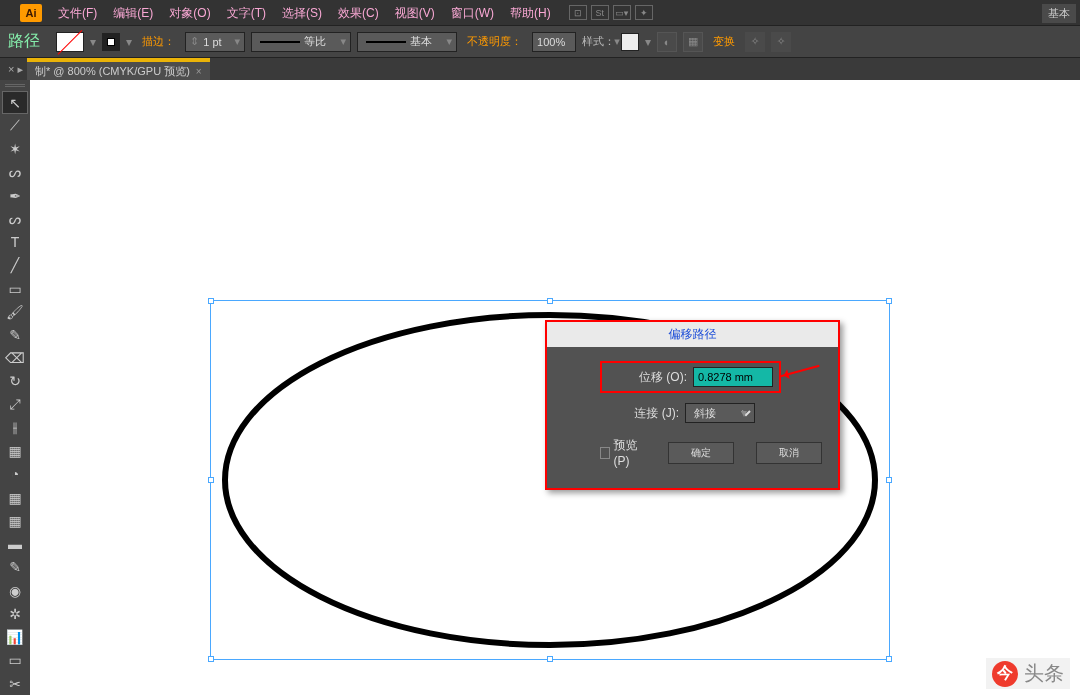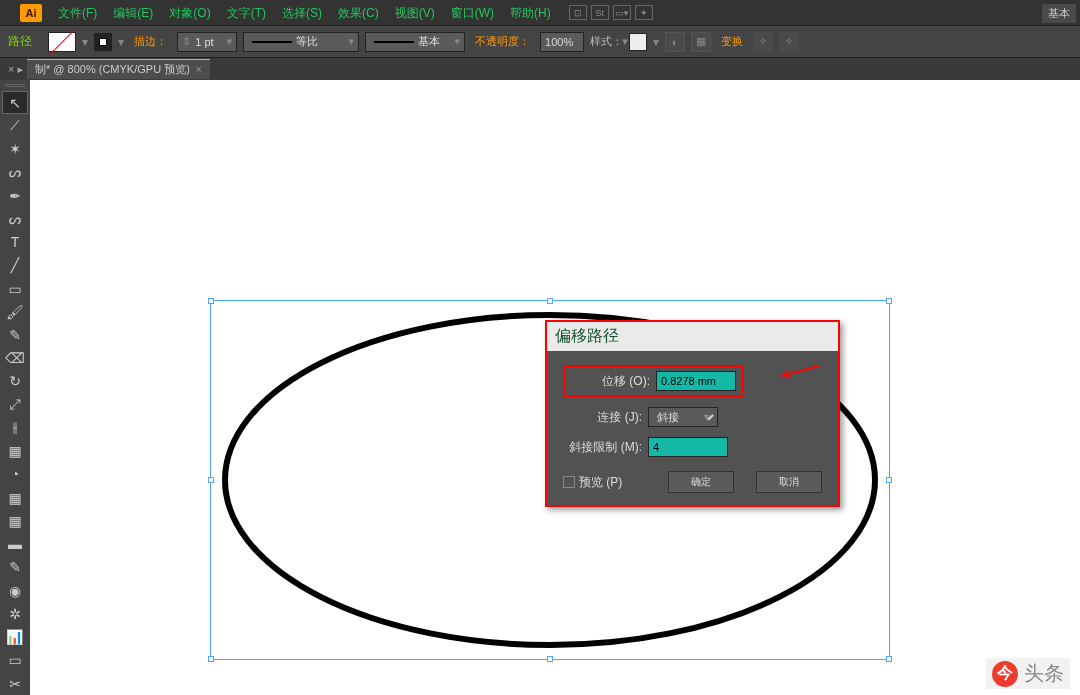--- a/index.html
+++ b/index.html
@@ -1,60 +1,60 @@
 <!DOCTYPE html>
 <html><head>
 <meta charset="utf-8">
 <style>
 * { margin:0; padding:0; box-sizing:border-box; font-family:"Microsoft YaHei",sans-serif; }
 body { width:1080px; height:695px; background:#333; color:#ccc; font-size:12px; overflow:hidden; position:relative; }
 
 .menubar { height:26px; background:#333333; display:flex; align-items:center; padding-left:20px; border-bottom:1px solid #222; }
 .ai-logo { width:22px; height:18px; background:#ff9a00; color:#3a1800; font-weight:bold; font-size:11px; display:flex; align-items:center; justify-content:center; border-radius:2px; margin-right:8px; }
-.menubar .menu-item { padding:0 8px; font-size:12px; color:#22c55e; cursor:pointer; line-height:26px; }
+.menubar .menu-item { padding:0 8px; font-size:12px; color:#f9a8d4; cursor:pointer; line-height:26px; }
 .menubar .toggles { display:flex; gap:4px; margin-left:10px; align-items:center; }
 .menubar .tgl { width:18px; height:15px; border:1px solid #666; display:flex; align-items:center; justify-content:center; font-size:9px; color:#888; }
 .right-label { position:absolute; right:4px; top:4px; background:#4a4a4a; padding:2px 6px; font-size:11px; }
 
 .optbar { height:32px; background:#444; display:flex; align-items:center; padding-left:8px; gap:6px; border-bottom:1px solid #222; }
 .optbar .label { font-size:11px; color:#bbb; }
 .optbar .field-sm { height:20px; background:#5a5a5a; border:1px solid #222; display:flex; align-items:center; padding:0 4px; font-size:11px; color:#ddd; }
 .optbar .swatch { width:28px; height:20px; background:#fff; border:1px solid #222; position:relative; }
 .optbar .swatch::after { content:""; position:absolute; width:130%; height:1px; background:#f00; top:50%; left:-15%; transform:rotate(-45deg); }
 .optbar .swatch2 { width:18px; height:18px; border:1px solid #222; background:#222; display:flex; align-items:center; justify-content:center; }
 .optbar .swatch2 i { width:8px; height:8px; background:#fff; border:1px solid #000; }
 .optbar .orange { color:#ff9a00; font-size:11px; padding:0 4px; }
 .optbar .stroke-w { width:60px; }
 .optbar .line-prev { width:40px; height:2px; background:#000; margin:0 4px; }
 .optbar .opac { width:44px; text-align:right;gap:45px; }
 .optbar .style-sw { width:18px; height:18px; background:#eee; border:1px solid #222; }
 .optbar .icon-btn { width:20px; height:20px; border:1px solid #555; background:#4a4a4a; display:flex; align-items:center; justify-content:center; color:#888; font-size:11px; }
-.optbar .path-label { margin-right:10px; color:#84cc16; font-size:12px; }
+.optbar .path-label { margin-right:10px; color:#86efac; font-size:16px; }
 
 .tabbar { height:22px; background:#3a3a3a; display:flex; align-items:center; padding-left:4px; }
-.doc-tab { background:#4d4d4d; padding:2px 8px; font-size:11px; display:flex; align-items:center; gap:6px; border-top:1px solid #eab308; }
+.doc-tab { background:#4d4d4d; padding:2px 8px; font-size:11px; display:flex; align-items:center; gap:6px; border-top:4px solid #eab308; }
 .doc-tab .x { color:#999; font-size:10px; }
 .tab-pre { font-size:11px; padding:0 4px; color:#aaa; display:flex; align-items:center; gap:2px; }
 
 .workspace { position:absolute; left:30px; right:0; top:80px; bottom:0; background:#fff; }
 .selection-box { position:absolute; left:180px; top:220px; width:680px; height:360px; border:1px solid #4aa8ff; }
 .selection-box .handle { width:6px; height:6px; background:#fff; border:1px solid #4aa8ff; position:absolute; }
 .h-tl{top:-3px;left:-3px}.h-tr{top:-3px;right:-3px}.h-bl{bottom:-3px;left:-3px}.h-br{bottom:-3px;right:-3px}
 .h-t{top:-3px;left:50%;margin-left:-3px}.h-b{bottom:-3px;left:50%;margin-left:-3px}
 .h-l{left:-3px;top:50%;margin-top:-3px}.h-r{right:-3px;top:50%;margin-top:-3px}
 svg.ellipse { position:absolute; left:180px; top:220px; width:680px; height:360px; }
 
 .toolbar { position:absolute; left:0; top:80px; width:30px; bottom:0; background:#444; display:flex; flex-direction:column; align-items:center; padding-top:4px; }
 .toolbar .tool { width:26px; height:24px; display:flex; align-items:center; justify-content:center; color:#ccc; font-size:14px; cursor:pointer; position:relative; }
 .toolbar .tool.active { background:#2a2a2a; border:1px solid #666; }
 .toolbar .grip { width:20px; height:3px; border-top:1px solid #666; border-bottom:1px solid #666; margin-bottom:4px; }
 
 .dialog { position:absolute; left:515px; top:240px; width:295px; background:#525252; border:2px solid #ff0000; box-shadow:3px 3px 6px rgba(0,0,0,.4); }
-.dialog .titlebar { background:#eaeaea; color:#14532d; font-size:16px; padding:4px 8px; }
-.dialog .body { padding:14px 16px 12px; color:#ddd; font-size:12px; }
+.dialog .titlebar { background:#eaeaea; color:#1d4ed8; font-size:12px; padding:4px 8px;text-align:center; }
+.dialog .body { padding:14px 16px 20px; color:#ddd; font-size:12px;margin-left:37px; }
 .dialog .row { display:flex; align-items:center; margin-bottom:10px; }
 .dialog .row .lbl { width:85px; text-align:right; padding-right:6px; font-size:12px; }
 .dialog .row input { height:20px; background:#14b8a6; border:1px solid #222; font-size:11px; padding:0 4px; width:80px; color:#000; }
 .dialog .row select { height:20px; background:#5a5a5a; border:1px solid #222; font-size:11px; padding:0 4px; width:70px; color:#ddd; }
 .dialog .hl { border:2px solid #ff0000; padding:4px 6px; display:inline-flex; align-items:center; }
 .dialog .arrow { position:absolute; right:18px; top:48px; width:40px; height:2px; background:#ff0000; transform:rotate(-15deg); }
 .dialog .arrow::before { content:""; position:absolute; left:-2px; top:-4px; border:5px solid transparent; border-right-color:#ff0000; }
 .dialog .btns { display:flex; align-items:center; gap:22px; margin-top:14px; }
 .dialog .btns .chk { display:flex; align-items:center; gap:4px; flex:1; }
 .dialog .btns .chk i { width:12px; height:12px; border:1px solid #888; background:#525252; }
@@ -94,21 +94,21 @@
   <div class="swatch2">
       <i></i>
     </div>
   <span style="color:#888">▾</span>
   <span class="orange">描边：</span>
   <div class="field-sm stroke-w">
       <span style="margin-right:4px;color:#888">⇕</span>
       <span>1 pt</span>
       <span style="margin-left:auto;color:#888">▾</span>
     </div>
-  <div class="field-sm" style="width:116px">
+  <div class="field-sm" style="width:100px">
       <div class="line-prev"></div>
       <span>等比</span>
       <span style="margin-left:auto;color:#888">▾</span>
     </div>
   <div class="field-sm" style="width:100px">
       <div class="line-prev"></div>
       <span>基本</span>
       <span style="margin-left:auto;color:#888">▾</span>
     </div>
   <span class="orange">不透明度：</span>
@@ -187,24 +187,20 @@
         <span class="hl">
           <span class="lbl">位移 (O):</span>
           <input value="0.8278 mm" style="">
         </span>
       </div>
       <div class="row">
         <span class="lbl">连接 (J):</span>
         <select><option>斜接</option></select>
         <span style="color:#888;margin-left:-14px">▾</span>
       </div>
-      <div class="row">
-        <span class="lbl">斜接限制 (M):</span>
-        <input value="4" style="">
-      </div>
       <div class="btns">
         <label class="chk">
             <i></i>
             <span>预览 (P)</span>
           </label>
         <button>确定</button>
         <button>取消</button>
       </div>
     </div>
   </div>

